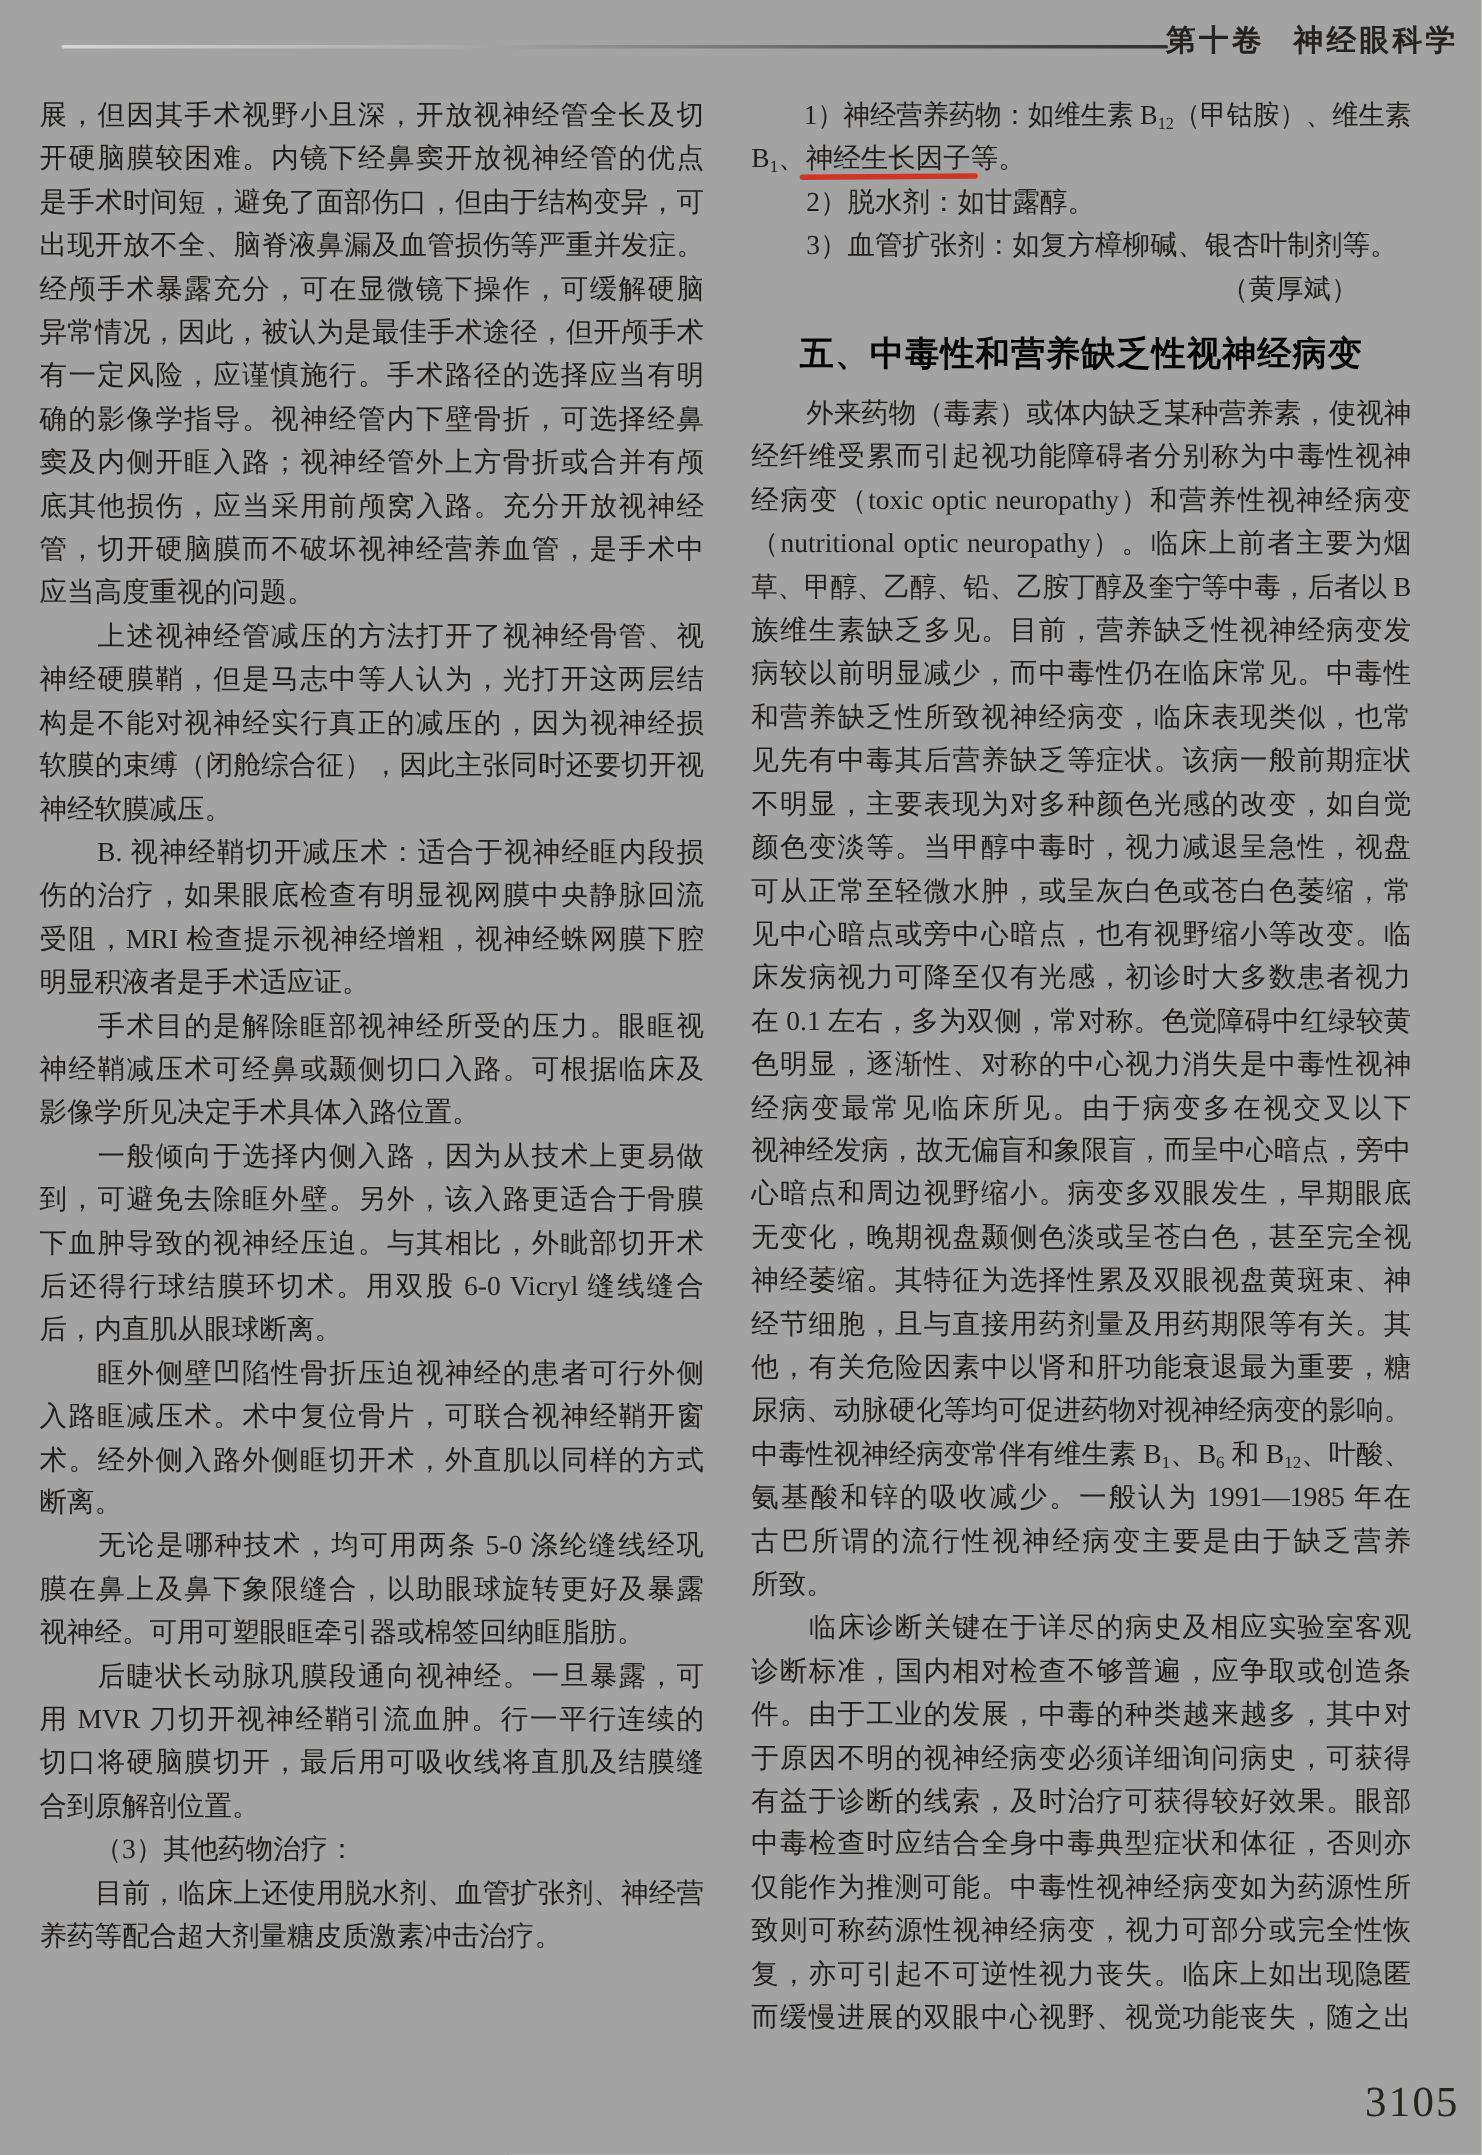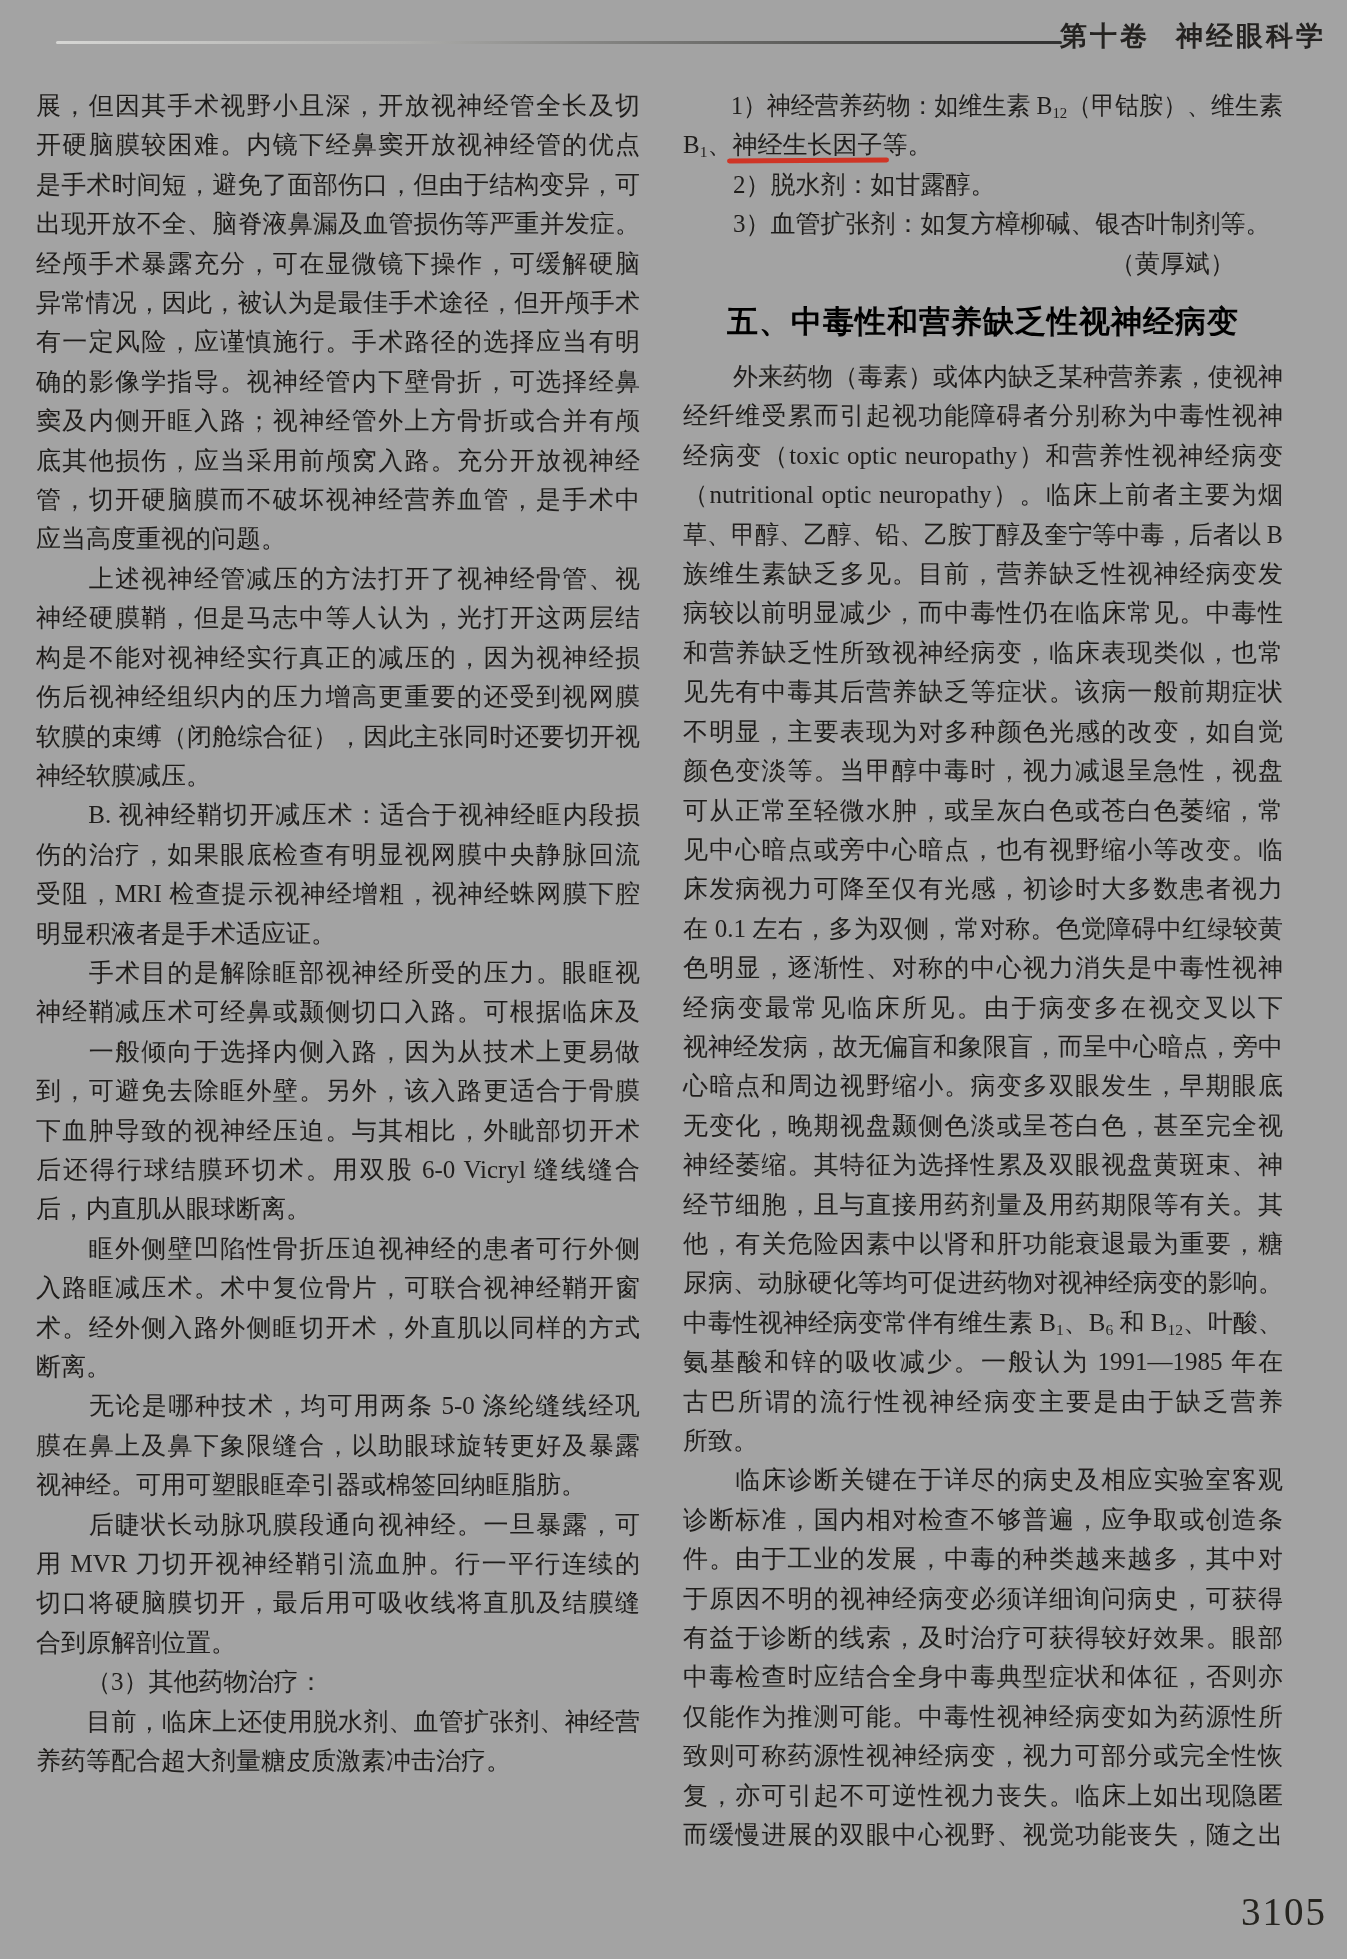--- a/index.html
+++ b/index.html
@@ -64,29 +64,29 @@
       <div class="tline">异常情况，因此，被认为是最佳手术途径，但开颅手术</div>
       <div class="tline">有一定风险，应谨慎施行。手术路径的选择应当有明</div>
       <div class="tline">确的影像学指导。视神经管内下壁骨折，可选择经鼻</div>
       <div class="tline">窦及内侧开眶入路；视神经管外上方骨折或合并有颅</div>
       <div class="tline">底其他损伤，应当采用前颅窝入路。充分开放视神经</div>
       <div class="tline">管，切开硬脑膜而不破坏视神经营养血管，是手术中</div>
       <div class="tline end">应当高度重视的问题。</div>
       <div class="tline">　　上述视神经管减压的方法打开了视神经骨管、视</div>
       <div class="tline">神经硬膜鞘，但是马志中等人认为，光打开这两层结</div>
       <div class="tline">构是不能对视神经实行真正的减压的，因为视神经损</div>
-      <div class="tline">伤后视神经组织内的压力增高更重要的还受到视网膜</div>
       <div class="tline">软膜的束缚（闭舱综合征），因此主张同时还要切开视</div>
       <div class="tline end">神经软膜减压。</div>
       <div class="tline">　　B. 视神经鞘切开减压术：适合于视神经眶内段损</div>
       <div class="tline">伤的治疗，如果眼底检查有明显视网膜中央静脉回流</div>
       <div class="tline">受阻，MRI 检查提示视神经增粗，视神经蛛网膜下腔</div>
       <div class="tline end">明显积液者是手术适应证。</div>
       <div class="tline">　　手术目的是解除眶部视神经所受的压力。眼眶视</div>
       <div class="tline">神经鞘减压术可经鼻或颞侧切口入路。可根据临床及</div>
+      <div class="tline end">影像学所见决定手术具体入路位置。</div>
       <div class="tline">　　一般倾向于选择内侧入路，因为从技术上更易做</div>
       <div class="tline">到，可避免去除眶外壁。另外，该入路更适合于骨膜</div>
       <div class="tline">下血肿导致的视神经压迫。与其相比，外眦部切开术</div>
       <div class="tline">后还得行球结膜环切术。用双股 6-0 Vicryl 缝线缝合</div>
       <div class="tline end">后，内直肌从眼球断离。</div>
       <div class="tline">　　眶外侧壁凹陷性骨折压迫视神经的患者可行外侧</div>
       <div class="tline">入路眶减压术。术中复位骨片，可联合视神经鞘开窗</div>
       <div class="tline">术。经外侧入路外侧眶切开术，外直肌以同样的方式</div>
       <div class="tline end">断离。</div>
       <div class="tline">　　无论是哪种技术，均可用两条 5-0 涤纶缝线经巩</div>

